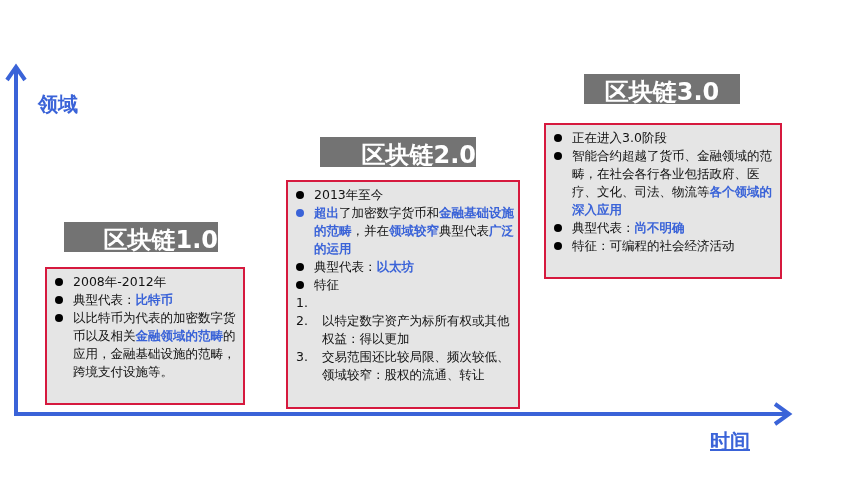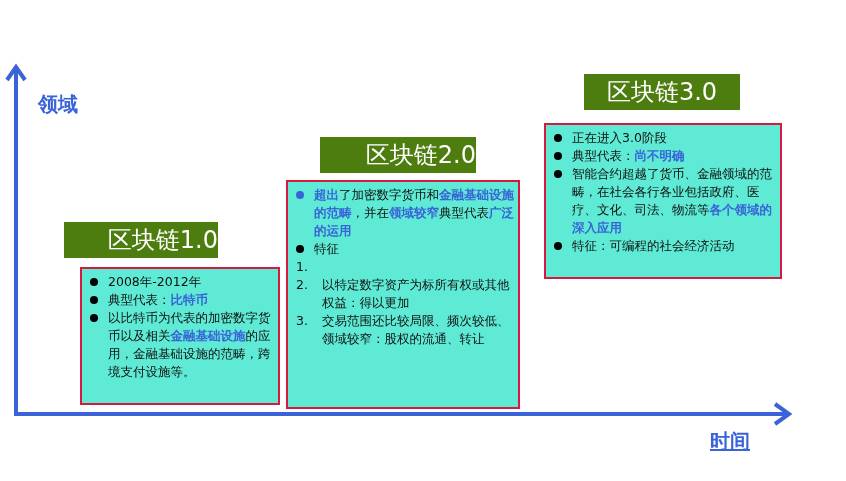--- a/index.html
+++ b/index.html
@@ -1,22 +1,22 @@
 <!DOCTYPE html>
 <html><head>
   <meta charset="utf-8">
   <style>
     html, body { margin: 0; padding: 0; background: #ffffff; }
     body { width: 846px; height: 481px; position: relative; overflow: hidden;
            font-family: "DejaVu Sans", "Liberation Sans", sans-serif; }
     .axis-svg { position: absolute; left: 0; top: 0; width: 846px; height: 481px; }
     .axis-label { position: absolute; color: #3a63d8; font-weight: bold; font-size: 20px; }
-    .title-box { position: absolute; background: #4d7c0f; color: #ffffff; font-weight: normal;
-                 font-size: 24px; text-align: center; line-height: 36px; height: 36px; }
-    .card { position: absolute; border: 2px solid #d6193e; background: #5eead4; box-sizing: border-box;
+    .title-box { position: absolute; background: #737373; color: #ffffff; font-weight: bold;
+                 font-size: 24px; text-align: center; line-height: 36px; height: 30px; }
+    .card { position: absolute; border: 2px solid #d6193e; background: #e5e5e5; box-sizing: border-box;
             font-size: 12.5px; line-height: 18px; color: #111; padding: 4px 1px 4px 8px; }
     .row { display: flex; }
     .marker { width: 18px; flex: 0 0 18px; }
     .dot { display: inline-block; width: 8px; height: 8px; border-radius: 50%; background: #000; margin-top: 5px; }
     .dot.blue { background: #3a63d8; }
     .num { width: 26px; flex: 0 0 26px; }
     .hl { color: #3a63d8; font-weight: bold; }
     .txt { flex: 1; }
   </style>
 </head>
@@ -26,40 +26,48 @@
   <line x1="16" y1="414" x2="16" y2="70" stroke="#3a63d8" stroke-width="4"></line>
   <polyline points="7,80 16,67 25,80" fill="none" stroke="#3a63d8" stroke-width="4" stroke-linejoin="miter"></polyline>
   <line x1="14" y1="414" x2="786" y2="414" stroke="#3a63d8" stroke-width="4"></line>
   <polyline points="775,404 789,414 775,424" fill="none" stroke="#3a63d8" stroke-width="4"></polyline>
 </svg>
 
 <div class="axis-label" style="left:38px; top:91px;">领域</div>
 <div class="axis-label" style="left:710px; top:428px;text-decoration:underline;">时间</div>
 
 <div class="title-box" style="left:64px; top:222px; width:154px;text-align:right;">区块链1.0</div>
-<div class="card" style="left:45px; top:267px; width:200px; height:138px;margin-left:35px;">
+<div class="card" style="left:45px; top:267px; width:200px; height:138px;">
     <div class="row">
       <span class="marker"><span class="dot"></span></span>
       <span class="txt"><span>2008年-2012年</span></span>
     </div>
     <div class="row">
       <span class="marker"><span class="dot"></span></span>
       <span class="txt"><span>典型代表：</span><span class="hl">比特币</span></span>
     </div>
     <div class="row">
       <span class="marker"><span class="dot"></span></span>
-      <span class="txt"><span>以比特币为代表的加密数字货币以及相关</span><span class="hl">金融基础设施</span><span>的应用，金融基础设施的范畴，跨境支付设施等。</span></span>
+      <span class="txt"><span>以比特币为代表的加密数字货币以及相关</span><span class="hl">金融领域的范畴</span><span>的应用，金融基础设施的范畴，跨境支付设施等。</span></span>
     </div>
   </div>
 
 <div class="title-box" style="left:320px; top:137px; width:156px;text-align:right;">区块链2.0</div>
 <div class="card" style="left:286px; top:180px; width:234px; height:229px;">
     <div class="row">
+      <span class="marker"><span class="dot"></span></span>
+      <span class="txt"><span>2013年至今</span></span>
+    </div>
+    <div class="row">
       <span class="marker"><span class="dot blue"></span></span>
       <span class="txt"><span class="hl">超出</span><span>了加密数字货币和</span><span class="hl">金融基础设施的范畴</span><span>，并在</span><span class="hl">领域较窄</span><span>典型代表</span><span class="hl">广泛的运用</span></span>
+    </div>
+    <div class="row">
+      <span class="marker"><span class="dot"></span></span>
+      <span class="txt"><span>典型代表：</span><span class="hl">以太坊</span></span>
     </div>
     <div class="row">
       <span class="marker"><span class="dot"></span></span>
       <span class="txt"><span>特征</span></span>
     </div>
     <div class="row">
       <span class="num">1.</span>
     </div>
     <div class="row">
       <span class="num">2.</span>
@@ -72,23 +80,23 @@
   </div>
 
 <div class="title-box" style="left:584px; top:74px; width:156px;">区块链3.0</div>
 <div class="card" style="left:544px; top:123px; width:238px; height:156px;">
     <div class="row">
       <span class="marker"><span class="dot"></span></span>
       <span class="txt"><span>正在进入3.0阶段</span></span>
     </div>
     <div class="row">
       <span class="marker"><span class="dot"></span></span>
-      <span class="txt"><span>典型代表：</span><span class="hl">尚不明确</span></span>
+      <span class="txt"><span>智能合约超越了货币、金融领域的范畴，在社会各行各业包括政府、医疗、文化、司法、物流等</span><span class="hl">各个领域的深入应用</span></span>
     </div>
     <div class="row">
       <span class="marker"><span class="dot"></span></span>
-      <span class="txt"><span>智能合约超越了货币、金融领域的范畴，在社会各行各业包括政府、医疗、文化、司法、物流等</span><span class="hl">各个领域的深入应用</span></span>
+      <span class="txt"><span>典型代表：</span><span class="hl">尚不明确</span></span>
     </div>
     <div class="row">
       <span class="marker"><span class="dot"></span></span>
       <span class="txt"><span>特征：可编程的社会经济活动</span></span>
     </div>
   </div>
 
 </body></html>

